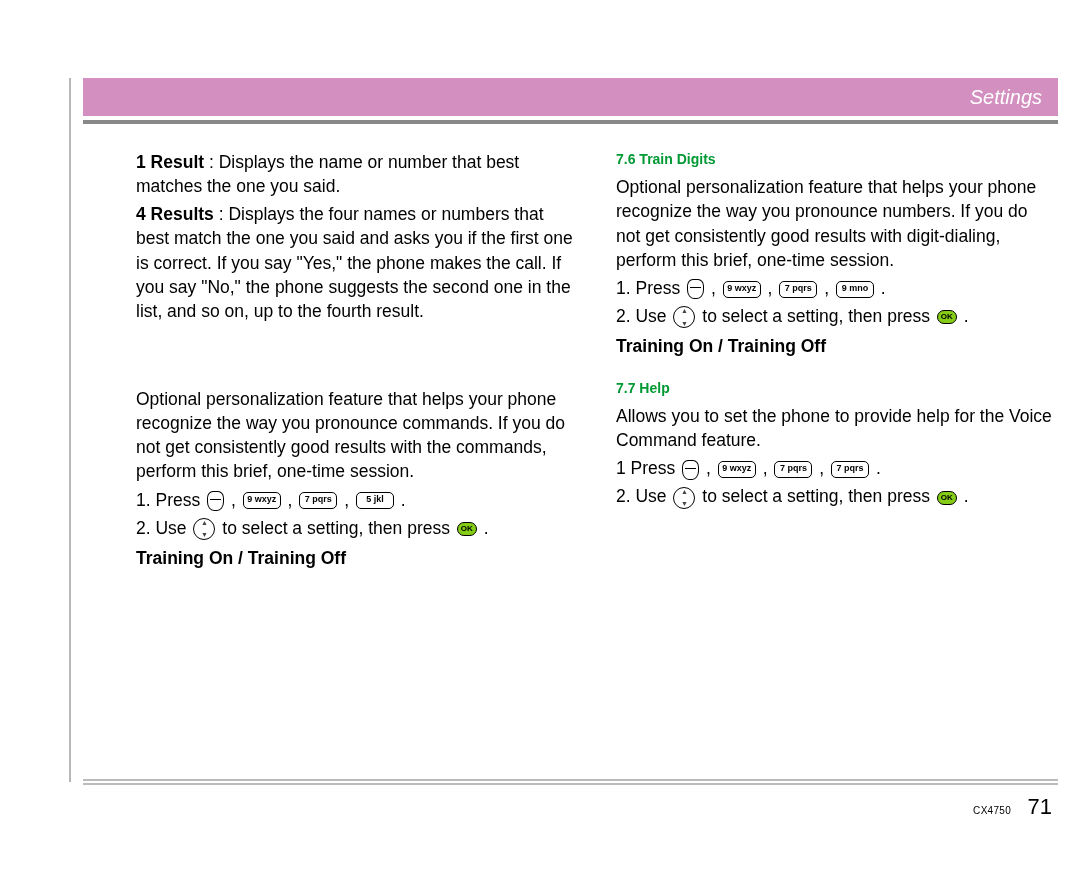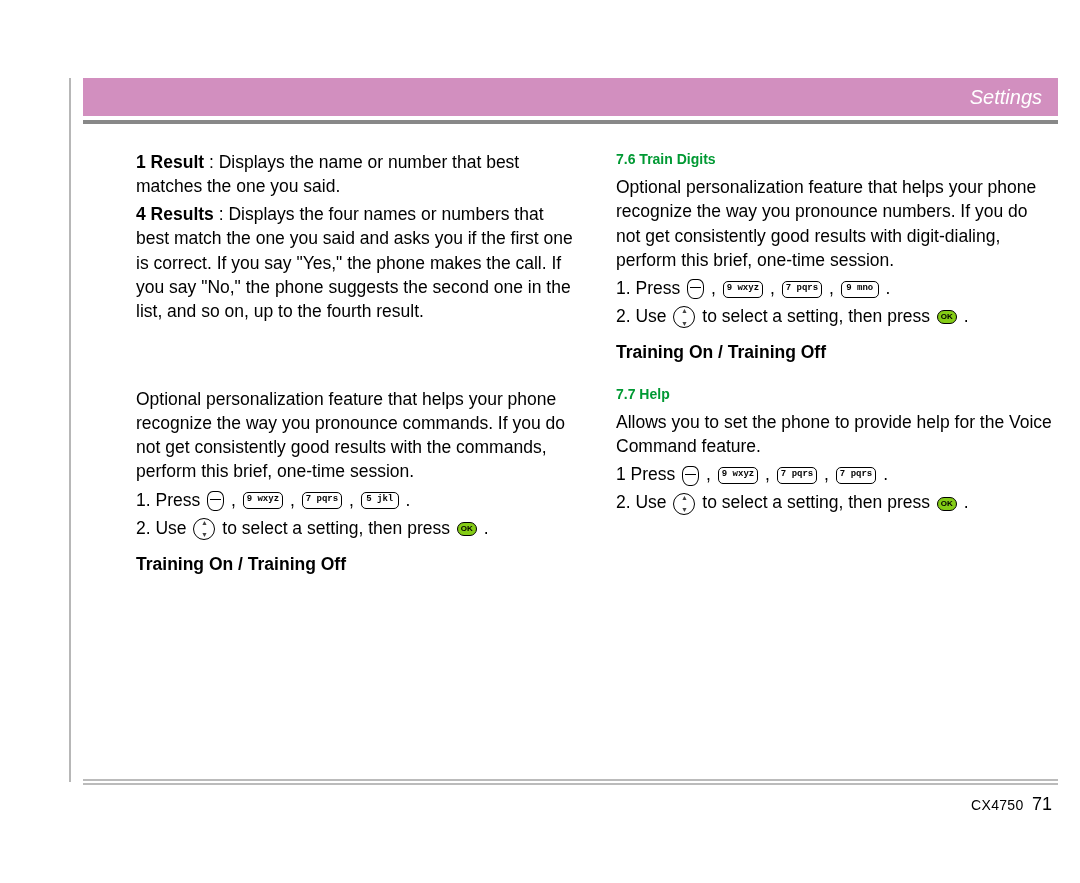--- a/index.html
+++ b/index.html
@@ -64,21 +64,21 @@
   }
   .heading {
     color: #009933;
     font-weight: bold;
     font-size: 14px;
     margin-top: 20px;
     margin-bottom: 6px;
   }
   .setting-bold {
     font-weight: bold;
-    margin-top: 12px;
+    margin-top: 6px;
   }
   .step {
     margin-top: 2px;
   }
   .spacer-big {
     height: 60px;
   }
   .footer-rule {
     position: absolute;
     left: 83px;
@@ -100,26 +100,26 @@
     top: 794px;
     left: 83px;
     width: 975px;
     text-align: right;
     font-size: 16px;
     color: #000;
     padding-right: 6px;
     box-sizing: border-box;
   }
   .footer .model {
-    font-size: 14px;
+    font-size: 10px;
     letter-spacing: 0.3px;
-    margin-right: 4px;
+    margin-right: 12px;
   }
   .footer .pn {
-    font-size: 18px;
+    font-size: 22px;
   }
 
   
   .icon {
     display: inline-flex;
     align-items: center;
     justify-content: center;
     vertical-align: middle;
     margin: 0 2px;
   }
@@ -140,21 +140,20 @@
     border-radius: 5px;
     padding: 0 3px;
     height: 15px;
     line-height: 13px;
     font-size: 9px;
     font-weight: bold;
     min-width: 30px;
     text-align: center;
     display: inline-block;
     background: #fff;
-    font-family: Liberation Mono, monospace;
   }
   .nav-ring {
     width: 20px; height: 20px;
     border: 1.4px solid #000;
     border-radius: 50%;
     display: inline-flex;
     align-items: center;
     justify-content: center;
     position: relative;
   }

